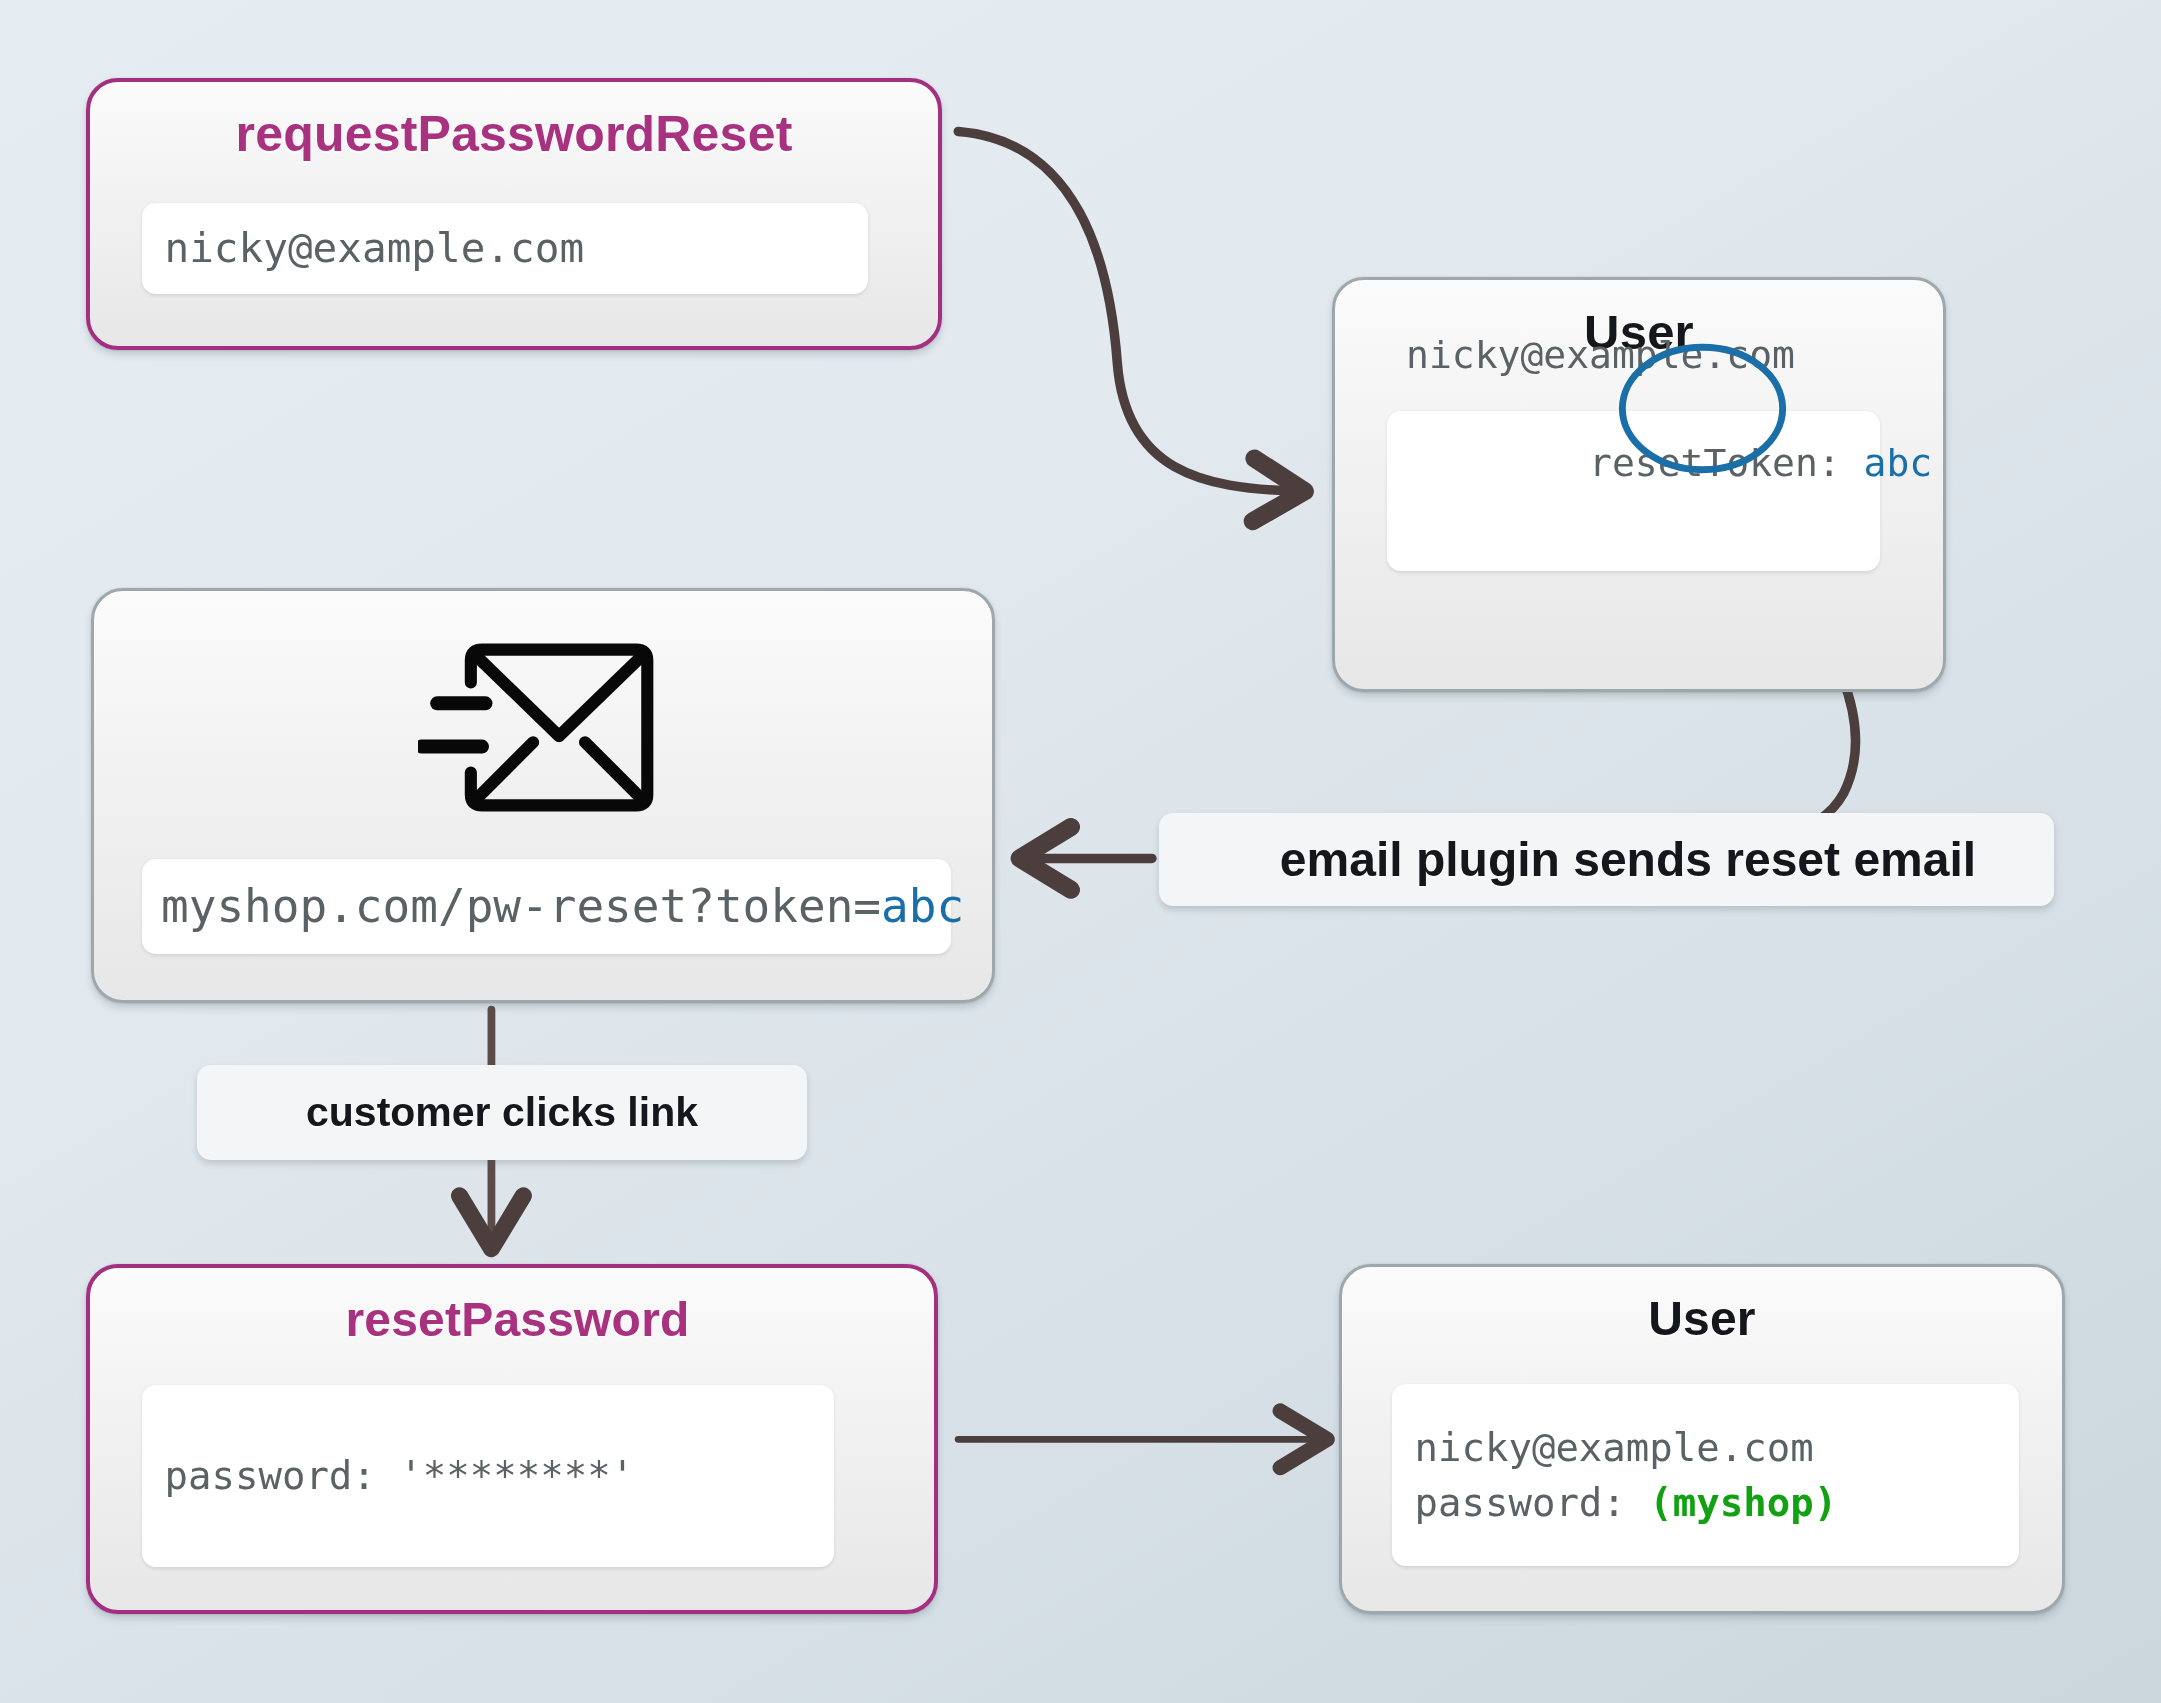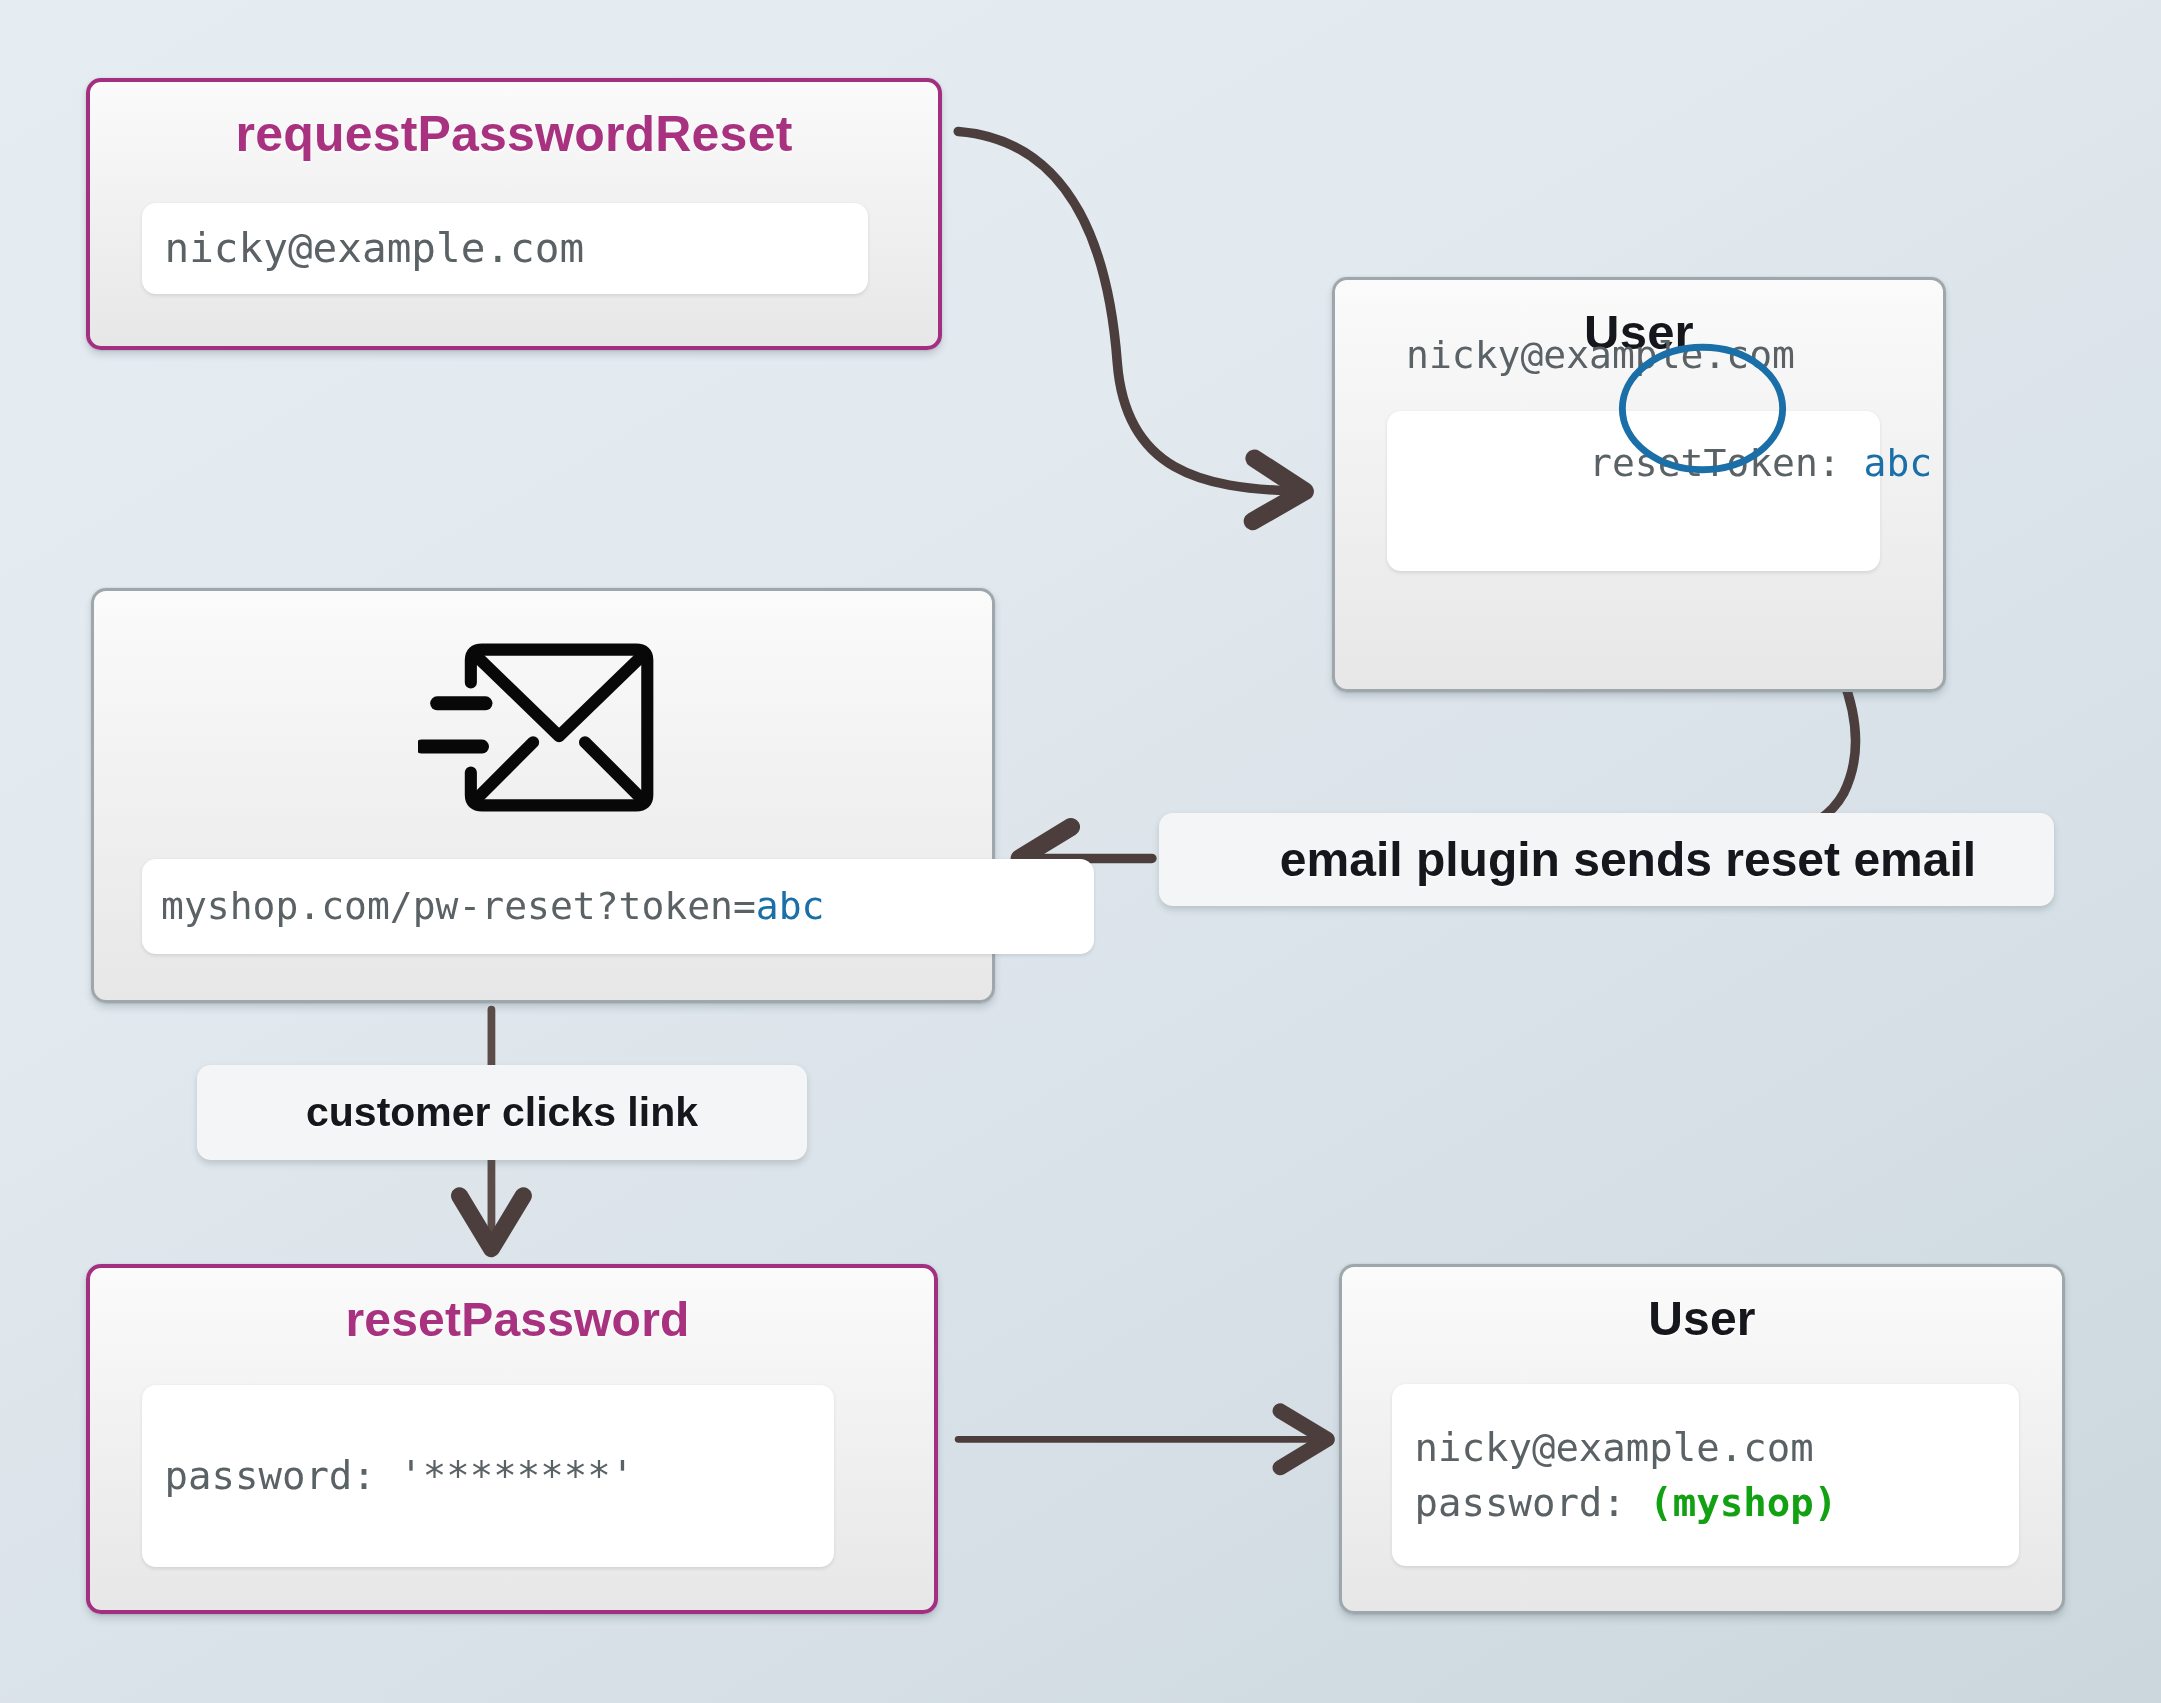--- a/index.html
+++ b/index.html
@@ -10,21 +10,21 @@
     background:linear-gradient(150deg,#e6edf2 0%,#e2e9ef 35%,#d6e0e6 70%,#cbd6dd 100%);
   }
   #stage{position:relative;width:2162px;height:1703px;}
 
   
   #wires{position:absolute;left:0;top:0;width:2162px;height:1703px;pointer-events:none;}
 
   
   .card{
     position:absolute;
-    border-radius:15px;
+    border-radius:32px;
     background:linear-gradient(180deg,#fbfbfb 0%,#f3f3f3 38%,#e7e7e7 100%);
     box-shadow:0 4.3px 7.8px rgba(70,85,95,.20), 0 0.9px 1.7px rgba(70,85,95,.18);
     box-sizing:border-box;
   }
   .card.pink{border:4.3px solid #a32f80;}
   .card.grey{border:3.5px solid #9ea7ab;}
 
   .card-title{
     text-align:center;
     font-weight:bold;
@@ -67,21 +67,21 @@
   
   #card-request{left:86px;top:78px;width:856px;height:272px;}
   #card-request .card-title{font-size:50px;margin-top:22.5px;}
   #panel-request{left:52px;top:121px;width:726px;height:91px;padding:0 22.5px;font-size:41px;}
 
   #card-user-top{left:1332px;top:277px;width:614px;height:415px;}
   #card-user-top .card-title{font-size:49px;margin-top:24px;}
   #panel-user-top{left:52px;top:131px;width:493px;height:160px;padding:0 19px;font-size:38px;}
 
   #card-email{left:91px;top:588px;width:904px;height:415px;}
-  #panel-email{left:48px;top:268px;width:952px;height:95px;padding:0 19px;font-size:38px;}
+  #panel-email{left:48px;top:268px;width:809px;height:95px;padding:0 19px;font-size:46px;}
   #env-wrap{position:absolute;left:0;top:50px;width:100%;display:flex;justify-content:center;}
 
   #card-reset{left:86px;top:1264px;width:852px;height:350px;padding-left:11px;}
   #card-reset .card-title{font-size:48px;margin-top:24px;}
   #panel-reset{left:52px;top:117px;width:692px;height:182px;padding:0 22.5px;font-size:39px;}
 
   #card-user-bot{left:1339px;top:1264px;width:726px;height:350px;}
   #card-user-bot .card-title{font-size:48px;margin-top:24px;}
   #panel-user-bot{left:50px;top:117px;width:627px;height:182px;padding:0 22.5px;font-size:39px;}
 

